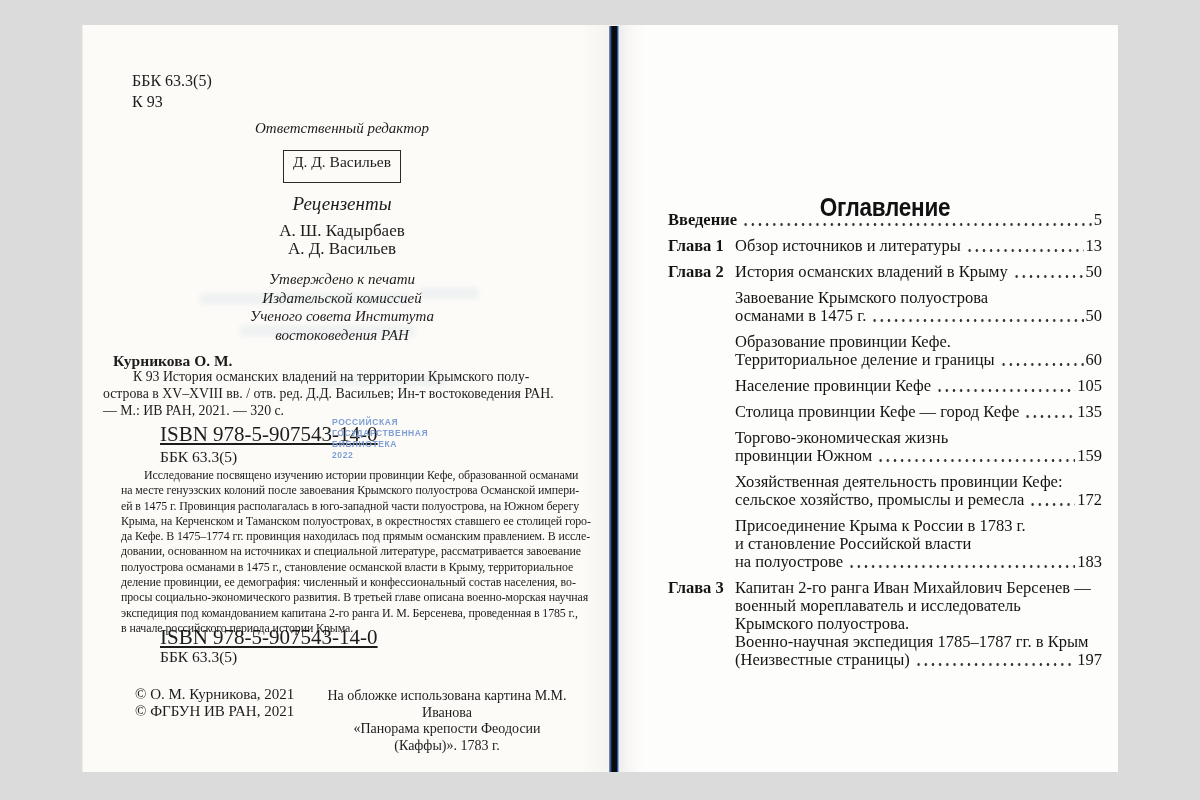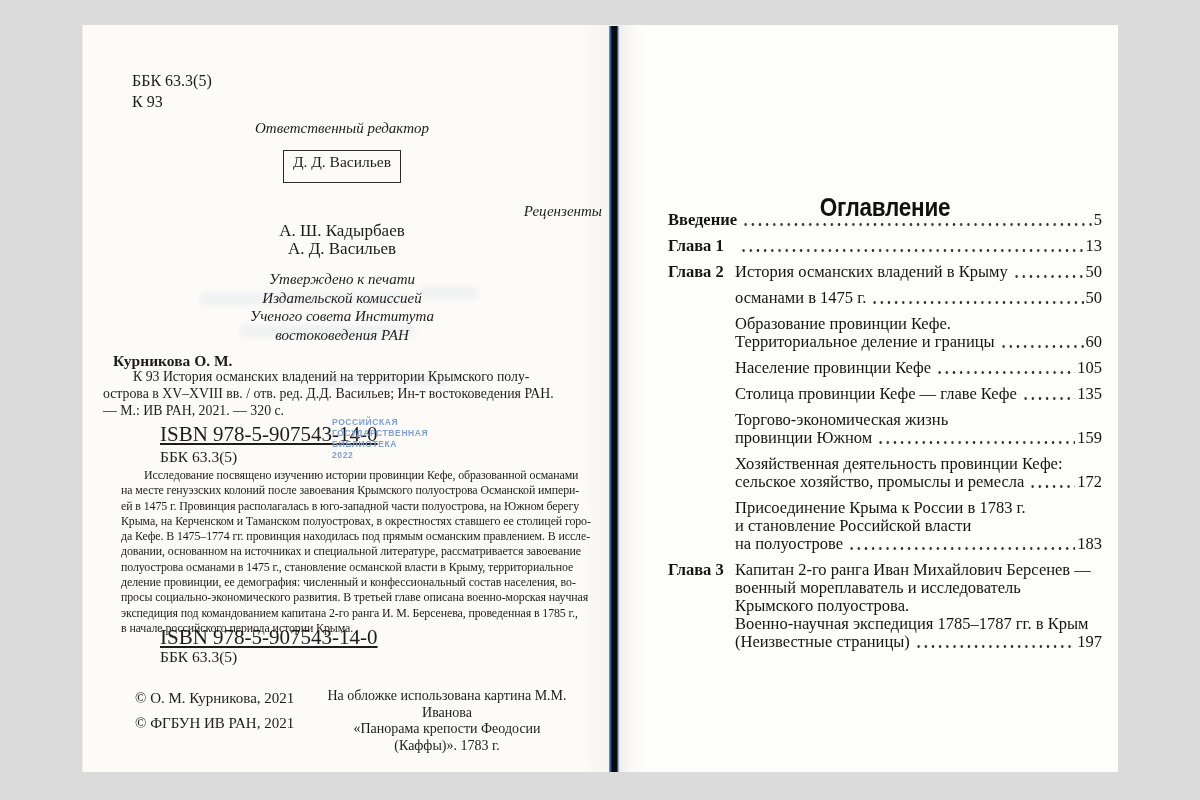--- a/index.html
+++ b/index.html
@@ -22,39 +22,39 @@
   .spine{position:absolute;left:609px;top:26px;width:10px;height:746px;
     background:linear-gradient(to right,#9a9a98 0%,#2b57a0 15%,#0b0b0b 30%,#0b0b0b 75%,#2f6fd6 88%,#cfd6e2 100%);}
   
   .lp-item{position:absolute;}
   .bbk-top{left:50px;top:45px;font-size:16px;line-height:21px;white-space:pre-line;}
   .cblock{left:0;width:520px;text-align:center;}
   .it{font-style:italic;}
   .resp-editor{top:95px;font-size:15px;}
   .editor-box-wrap{top:125px;}
   .editor-box{display:inline-block;border:1.5px solid #2a2a2a;padding:2px 9px 11px;font-size:15.5px;}
-  .reviewers-h{top:178px;font-size:15px;text-align:right;}
+  .reviewers-h{top:168px;font-size:19px;}
   .reviewer-names{top:197px;font-size:17px;line-height:18px;white-space:pre-line;}
   .approval{top:245px;font-size:15px;line-height:18.5px;white-space:pre-line;}
   .author{left:31px;top:327px;font-weight:bold;font-size:15.5px;}
   .bib{left:21px;top:343px;font-size:13.8px;line-height:17px;white-space:pre;text-indent:30px;}
   .isbn{font-size:21px;text-decoration:underline;}
   .isbn1{left:78px;top:397px;}
   .isbn2{left:78px;top:600px;}
   .bbk{font-size:15.5px;}
   .bbk-mid{left:78px;top:423px;}
   .bbk-bottom{left:78px;top:623px;}
   .stamp{
     left:250px;top:392px;width:162px;text-align:left;
     font-family:"Liberation Sans","DejaVu Sans",sans-serif;
     font-size:8.5px;font-weight:bold;letter-spacing:0.6px;line-height:11px;
     white-space:pre-line;filter:blur(0.3px);
   }
   .annotation{left:39px;top:443px;font-size:11.9px;line-height:15.3px;white-space:pre;text-indent:23px;letter-spacing:-0.1px;}
-  .copyright{left:53px;top:661px;font-size:15px;line-height:25px;white-space:pre-line;}
+  .copyright{left:53px;top:661px;font-size:15px;line-height:17px;white-space:pre-line;}
   .cover-note{left:245px;top:663px;width:240px;text-align:center;font-size:14px;line-height:16.5px;white-space:pre-line;}
   .ghost{position:absolute;background:#96a8c6;opacity:0.12;filter:blur(2.5px);border-radius:2px;}
   .g1{left:118px;top:268px;width:210px;height:12px;}
   .g2{left:338px;top:262px;width:58px;height:12px;}
   .g3{left:158px;top:300px;width:175px;height:12px;}
   .g4{left:235px;top:350px;width:130px;height:11px;}
   
   .toc-title{
     position:absolute;left:49px;top:168px;width:434px;text-align:center;
     font-family:"Liberation Sans","DejaVu Sans",sans-serif;
@@ -148,39 +148,41 @@
       <div class="toc-row intro toc-last">
         <span class="chap">Введение</span>
         <span class="leader"></span>
         <span class="pg">5</span>
       </div>
 
       <div class="toc-row">
         <span class="chap">Глава 1</span>
         <div class="toc-body">
           <div class="toc-line toc-last">
+            <span class="tt">Обзор источников и литературы</span>
             <span class="leader"></span>
             <span class="pg">13</span>
           </div>
         </div>
       </div>
 
       <div class="toc-row">
         <span class="chap">Глава 2</span>
         <div class="toc-body">
           <div class="toc-line toc-last">
             <span class="tt">История османских владений в Крыму</span>
             <span class="leader"></span>
             <span class="pg">50</span>
           </div>
         </div>
       </div>
 
       <div class="toc-row sub">
         <div class="toc-body">
+          <div class="toc-line">Завоевание Крымского полуострова</div>
           <div class="toc-line toc-last">
             <span class="tt">османами в 1475 г.</span>
             <span class="leader"></span>
             <span class="pg">50</span>
           </div>
         </div>
       </div>
 
       <div class="toc-row sub">
         <div class="toc-body">
@@ -199,21 +201,21 @@
             <span class="tt">Население провинции Кефе</span>
             <span class="leader"></span>
             <span class="pg">105</span>
           </div>
         </div>
       </div>
 
       <div class="toc-row sub">
         <div class="toc-body">
           <div class="toc-line toc-last">
-            <span class="tt">Столица провинции Кефе — главе Кефе</span>
+            <span class="tt">Столица провинции Кефе — город Кефе</span>
             <span class="leader"></span>
             <span class="pg">135</span>
           </div>
         </div>
       </div>
 
       <div class="toc-row sub">
         <div class="toc-body">
           <div class="toc-line">Торгово-экономическая жизнь</div>
           <div class="toc-line toc-last">

